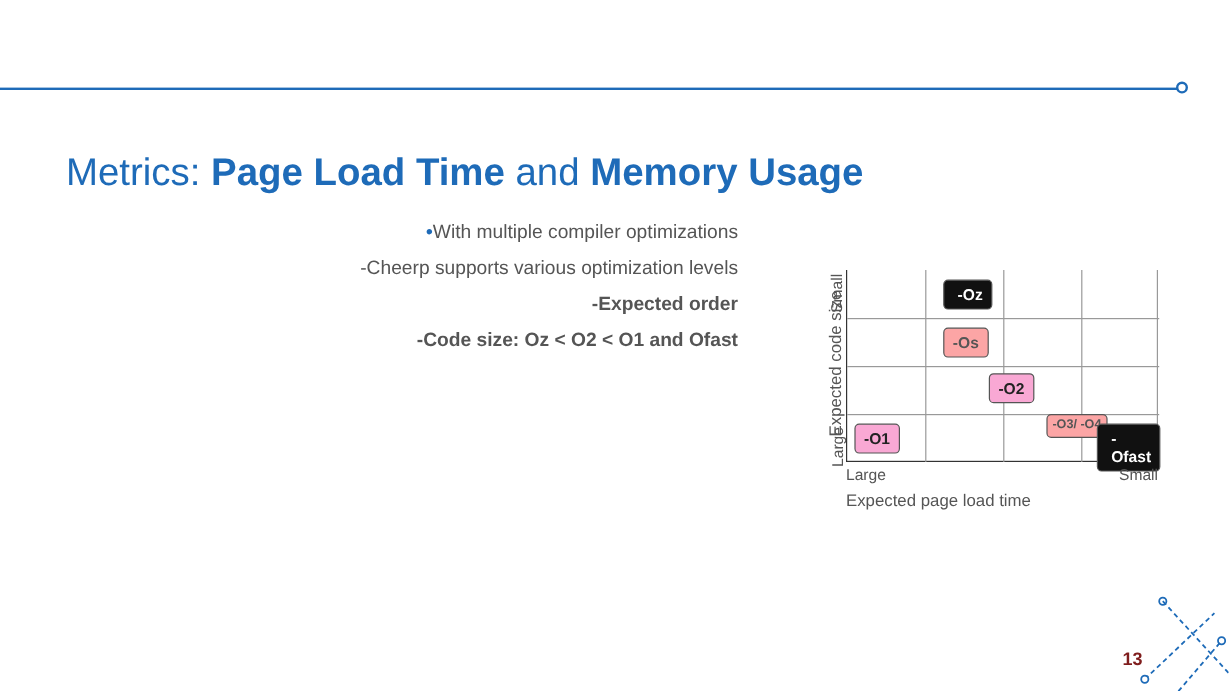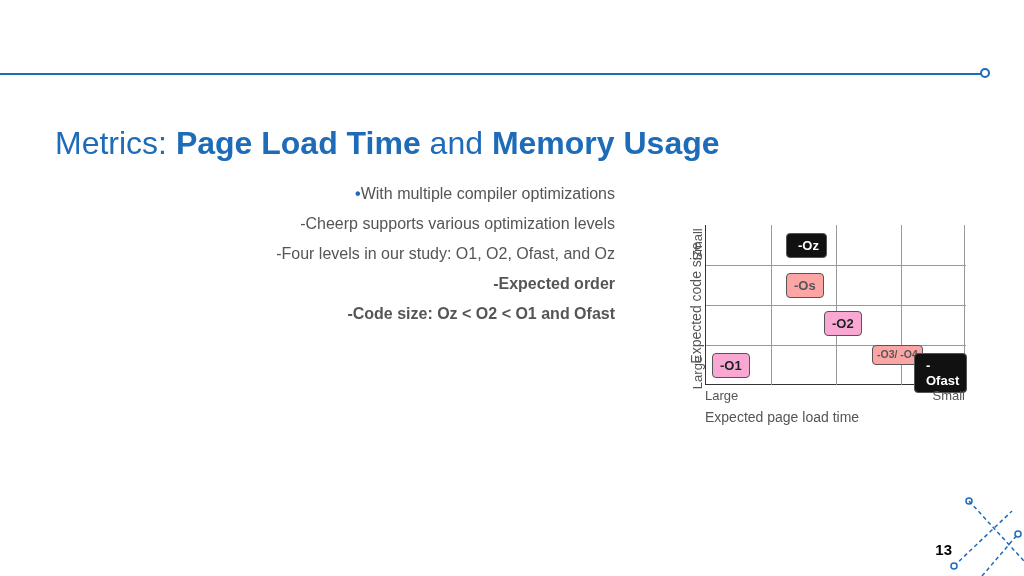--- a/index.html
+++ b/index.html
@@ -26,39 +26,38 @@
   .grid { position: absolute; top: 0; left: 35px; width: 260px; height: 160px; border-left: 1.5px solid #333; border-bottom: 1.5px solid #333; }
   .gl { position: absolute; background: #999; }
   .gl.h { width: 260px; height: 1px; }
   .gl.v { height: 160px; width: 1px; }
   .box { position: absolute; border: 1px solid #555; border-radius: 4px; font-size: 13px; font-weight: 600; padding: 4px 7px; }
   .box.black { background: #111; color: #fff; padding-left: 11px; }
   .box.white { background: #fca5a5; color: #555; }
   .box.gray  { background: #f9a8d4; color: #222; }
   .xticks { position: absolute; top: 163px; left: 35px; width: 260px; font-size: 13px; color: #555; }
   .xlabel { position: absolute; top: 184px; left: 35px; width: 260px; text-align: left; font-size: 14px; color: #555; }
-  .page-num { position: absolute; bottom: 18px; right: 72px; font-size: 15px; font-weight: 700; color: #000000; }
+  .page-num { position: absolute; bottom: 18px; right: 72px; font-size: 15px; font-weight: 700; color: #7f1d1d; }
   .deco { position: absolute; bottom: 0; right: 0; width: 80px; height: 80px; }
 </style>
 </head>
 <body>
 
 <div class="slide">
   <div class="top-line"></div>
   <div class="top-circle"></div>
 
   <h1 class="title">
     <span>Metrics: </span><b>Page Load Time</b><span> and </span><b>Memory Usage</b>
   </h1>
 
   <div class="content">
     <ul>
       <li class="lvl1"><span>With multiple compiler optimizations</span></li>
       <li class="lvl2"><span>Cheerp supports various optimization levels</span></li>
-      <li class="lvl3"><span>Four levels in our study: O1, O2, Ofast, and Oz</span></li>
       <li class="lvl2 bold"><span>Expected order</span></li>
       <li class="lvl3 bold"><span>Code size:  Oz &lt; O2 &lt; O1 and Ofast</span></li>
     </ul>
   </div>
 
   <div class="chart">
     <div class="ylabel">Expected code size</div>
     <div class="yticks">
       <div class="ytick-small">Small</div>
       <div class="ytick-large">Large</div>

